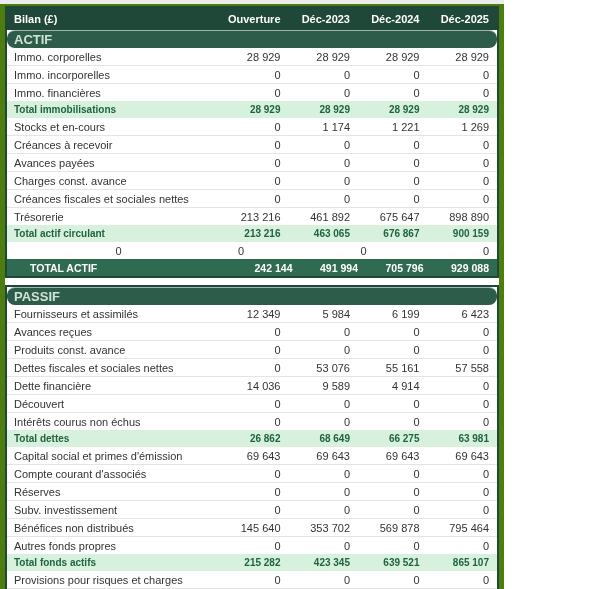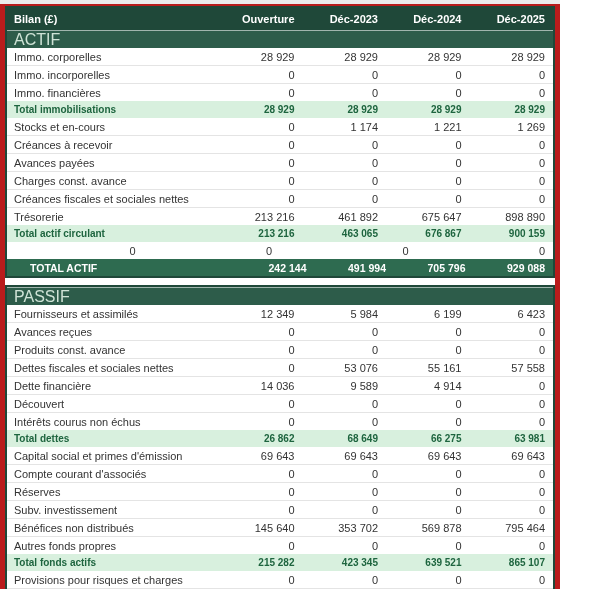--- a/index.html
+++ b/index.html
@@ -1,35 +1,35 @@
 <!DOCTYPE html>
 <html style="--header-bg: #1f4839; --section-bg: #2d5c4a; --section-text: #cfe3d6; --subtotal-bg: #d8f0de; --subtotal-text: #1e653f; --grand-bg: #2e6b50; --row-text: #333333; --border: #1f4839; --divider: #e4e4e4;"><head>
 <meta charset="utf-8">
 <style>
   html,body{margin:0;padding:0;}
   body{background:#ffffff;font-family:"Liberation Sans",sans-serif;-webkit-font-smoothing:antialiased;}
-  .page{position:relative;width:560px;height:589px;background:#b91c1c;overflow:hidden;}
+  .page{position:relative;width:504px;height:589px;background:#4d7c0f;overflow:hidden;}
   .topstrip{height:4px;background:#ececec;}
   .table-wrap{margin:2px 5px 0 5px;}
   .block{border:2px solid var(--border,#1f4839);background:#fff;}
   .block + .section-gap{height:7px;background:#fff;}
   .section-gap{height:7px;background:#fff;}
 
   .row{display:flex;align-items:center;height:17px;}
   .row .lbl{width:212px;padding-left:7px;box-sizing:border-box;text-align:left;
             white-space:nowrap;overflow:hidden;}
   .row .val{flex:1;text-align:right;padding-right:8px;white-space:nowrap;}
 
   .header-row{display:flex;align-items:center;height:22px;background:var(--header-bg,#1f4839);
               color:#ffffff;font-weight:bold;font-size:11px;}
   .header-row .lbl{width:212px;padding-left:7px;box-sizing:border-box;}
   .header-row .val{flex:1;text-align:right;padding-right:8px;}
 
   .section-row{background:var(--section-bg,#2d5c4a);color:var(--section-text,#cfe3d6);
-               font-weight:normal;font-size:16px;border-top:1px solid rgba(255,255,255,.55);}
+               font-weight:bold;font-size:13px;border-top:1px solid rgba(255,255,255,.55);border-radius:8px;}
   .row.normal{background:#ffffff;color:var(--row-text,#333333);font-size:11px;}
   .row.normal + .row.normal{border-top:1px solid var(--divider,#e4e4e4);}
   .row.subtotal{background:var(--subtotal-bg,#d8f0de);color:var(--subtotal-text,#1e653f);
                 font-weight:bold;font-size:10px;}
   .row.grand{background:var(--grand-bg,#2e6b50);color:#ffffff;font-weight:bold;font-size:10.5px;padding-left:16px;}
 </style>
 </head>
 <body>
 
 <div class="page">

